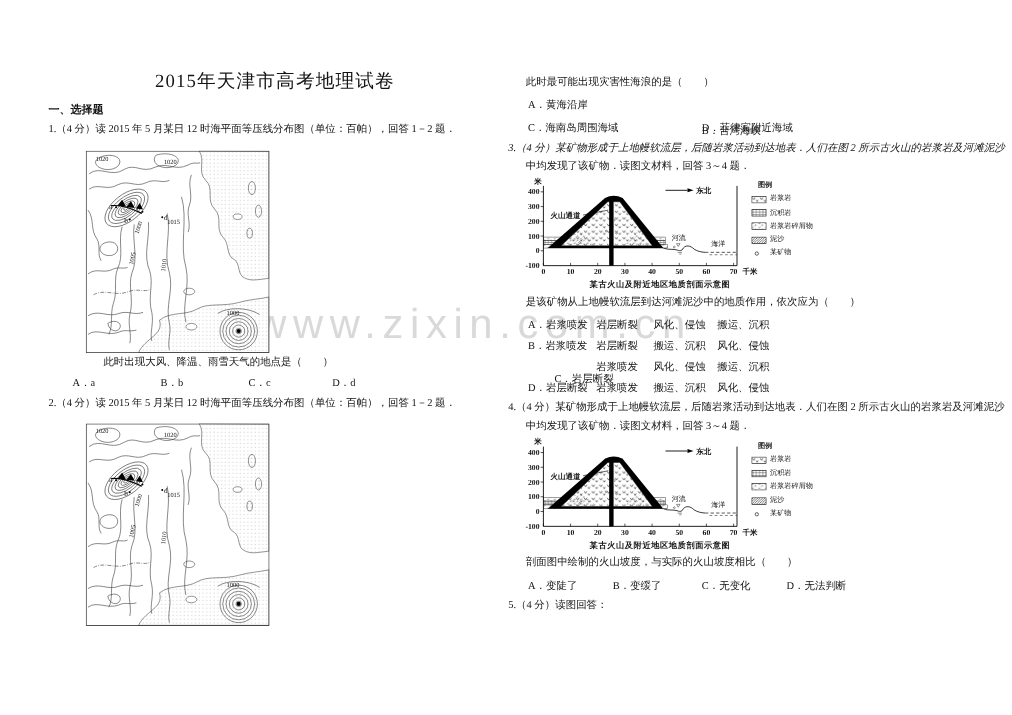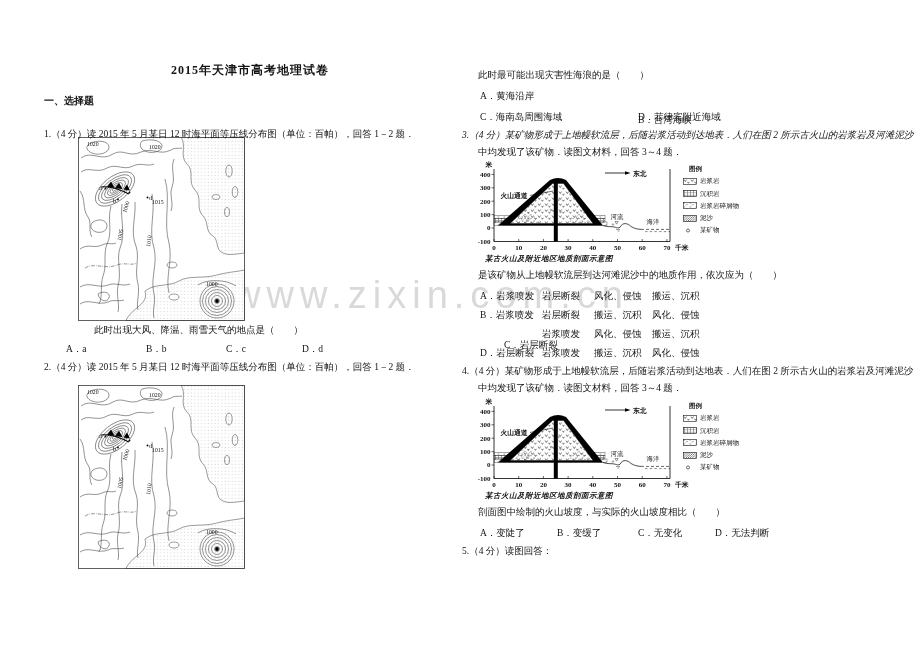--- a/index.html
+++ b/index.html
@@ -1,21 +1,21 @@
 <!DOCTYPE html>
 <html><head>
 <meta charset="utf-8">
 <style>
   html,body{margin:0;padding:0;background:#fff;}
   #page{position:relative;width:920px;height:650px;background:#ffffff;overflow:hidden;
         font-family:"Liberation Serif","DejaVu Serif",serif;color:#141414;}
   .line{position:absolute;white-space:nowrap;font-size:9.5px;line-height:1.15;}
   .b{font-weight:bold;}
-  .title{font-size:12px;font-weight:bold;letter-spacing:1px;}
-  .caption{position:absolute;font-size:7.5px;font-weight:bold;letter-spacing:0.5px;text-align:left;white-space:nowrap;font-style:italic;}
+  .title{font-size:17px;font-weight:normal;letter-spacing:1px;}
+  .caption{position:absolute;font-size:7.5px;font-weight:bold;letter-spacing:0.5px;text-align:center;white-space:nowrap;}
   .wm{position:absolute;left:233px;top:274px;font-size:38px;letter-spacing:6px;color:#d9d9d9;
       font-family:"Liberation Sans","DejaVu Sans",sans-serif;z-index:1;user-select:none;}
   .fig{position:absolute;z-index:2;}
   .txt{z-index:3;}
   .legend{position:absolute;z-index:3;font-size:6.5px;line-height:1;}
   .legend .lg-title{font-weight:bold;margin:0 0 3px 6px;}
   .legend .lg-row{display:flex;align-items:center;height:12.2px;}
   .legend .lg-row svg{margin-right:3px;flex:0 0 auto;}
   svg text{font-family:"Liberation Serif","DejaVu Serif",serif;fill:#111;}
   .tick{font-size:7px;font-weight:bold;}
@@ -141,21 +141,21 @@
 </svg>
 
 <div id="page">
 
   <div class="wm">www.zixin.com.cn</div>
 
   <div class="line txt title" style="left:40px;top:64px;width:420px;text-align:center;">2015年天津市高考地理试卷</div>
 
   <div class="line txt b" style="left:44px;top:95px;font-size:10px;">一、选择题</div>
 
-  <div class="line txt" style="left:44px;top:129px;">1.（4 分）读 2015 年 5 月某日 12 时海平面等压线分布图（单位：百帕），回答 1－2 题．</div>
+  <div class="line txt" style="left:44px;top:113px;">1.（4 分）读 2015 年 5 月某日 12 时海平面等压线分布图（单位：百帕），回答 1－2 题．</div>
 
   <svg class="fig" style="left:78px;top:137px;" width="167" height="184" viewBox="0 0 167 184">
     <use href="#isoArt"></use>
     <g>
       <text class="maplab" x="9" y="9">1020</text>
       <text class="maplab" x="71" y="12">1020</text>
       <text class="maplab" x="74" y="67">1015</text>
       <text class="maplab" transform="translate(48,76) rotate(-72)">1000</text>
       <text class="maplab" transform="translate(43,104) rotate(-78)">1005</text>
       <text class="maplab" transform="translate(72,110) rotate(-82)">1010</text>

